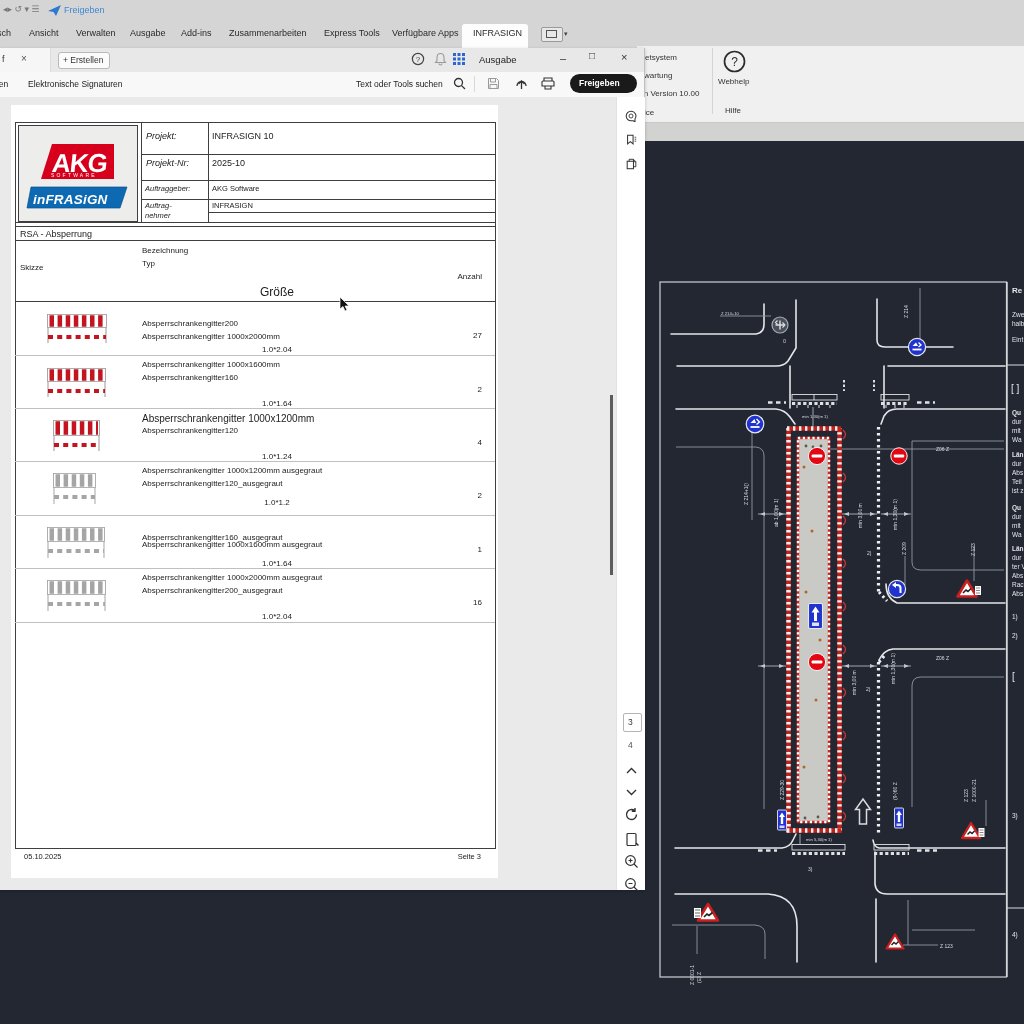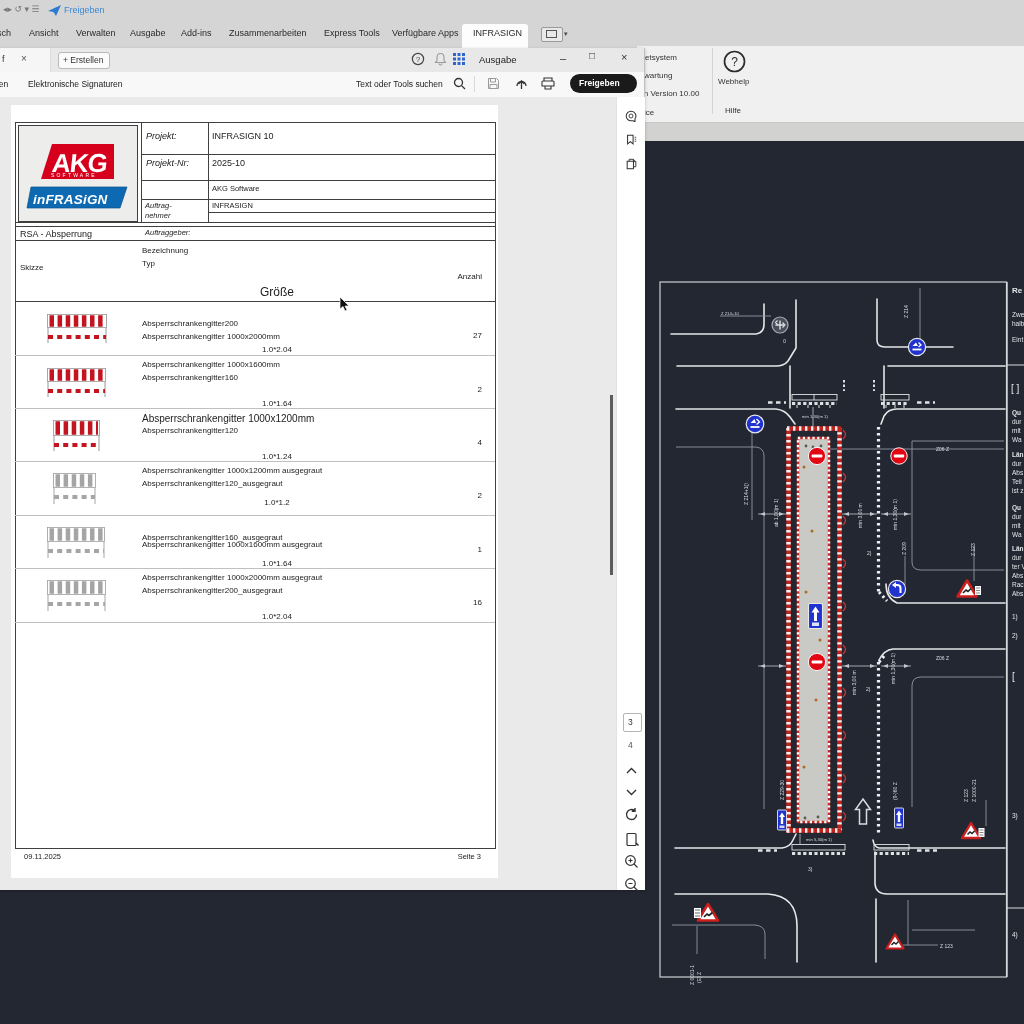--- a/index.html
+++ b/index.html
@@ -436,21 +436,21 @@
       <div class="ln" style="left:197px;top:17px;width:1px;height:100px;"></div>
       <div class="ln" style="left:130px;top:48.5px;width:354px;height:1px;"></div>
       <div class="ln" style="left:130px;top:75px;width:354px;height:1px;"></div>
       <div class="ln" style="left:130px;top:94px;width:354px;height:1px;"></div>
       <div class="ln" style="left:197px;top:106.5px;width:287px;height:1px;"></div>
       <div class="ln" style="left:3.5px;top:117px;width:480px;height:1px;"></div>
       <div class="t it" style="left:135px;top:26px;font-size:9px;">Projekt:</div>
       <div class="t" style="left:201px;top:26px;font-size:9px;">INFRASIGN 10</div>
       <div class="t it" style="left:135px;top:53px;font-size:9px;">Projekt-Nr:</div>
       <div class="t" style="left:201px;top:53px;font-size:9px;">2025-10</div>
-      <div class="t it" style="left:134px;top:79px;font-size:7.5px;margin-top:44px;">Auftraggeber:</div>
+      <div class="t it" style="left:134px;top:79px;font-size:7.5px;">Auftraggeber:</div>
       <div class="t" style="left:201px;top:79px;font-size:7.5px;">AKG Software</div>
       <div class="t it" style="left:134px;top:96px;font-size:7.5px;">Auftrag-</div>
       <div class="t it" style="left:134px;top:106px;font-size:7.5px;">nehmer</div>
       <div class="t" style="left:201px;top:95.5px;font-size:7.5px;">INFRASIGN</div>
 
       <div class="ln" style="left:3.5px;top:121px;width:480px;height:1px;"></div>
       <div class="ln" style="left:3.5px;top:135px;width:480px;height:1px;"></div>
       <div class="t" style="left:9px;top:123.5px;font-size:9px;">RSA - Absperrung</div>
 
       <div class="t" style="left:9px;top:158px;font-size:8px;">Skizze</div>
@@ -531,21 +531,21 @@
       <div class="t" style="left:431px;top:493px;width:40px;font-size:8px;text-align:right;">16</div>
       <svg class="abs" style="left:36px;top:473px;" width="59" height="34" viewBox="0 0 59 34">
         <line x1="1" y1="2" x2="1" y2="33" stroke="#b5b5b5" stroke-width="1.2"></line>
           <line x1="58" y1="2" x2="58" y2="33" stroke="#b5b5b5" stroke-width="1.2"></line>
         <rect x="0.5" y="2.5" width="58" height="14" fill="#fff" stroke="#a0a0a0" stroke-width="0.8"></rect>
         <line x1="2.5" y1="9.5" x2="57" y2="9.5" stroke="#a5a5a5" stroke-width="12.5" stroke-dasharray="4.5 3.6"></line>
         <line x1="1" y1="26" x2="58" y2="26" stroke="#a5a5a5" stroke-width="4" stroke-dasharray="5 4.2"></line>
       </svg>
       <div class="lngray" style="left:3.5px;top:517px;width:480px;height:1px;"></div>
 
-      <div class="t" style="left:13px;top:747px;font-size:7.5px;">09.11.2025</div>
+      <div class="t" style="left:13px;top:747px;font-size:7.5px;">05.10.2025</div>
       <div class="t" style="left:420px;top:747px;width:50px;font-size:7.5px;text-align:right;">Seite 3</div>
 
       <svg class="abs" style="left:328px;top:192px;" width="12" height="16" viewBox="0 0 12 16">
           <path d="M1,0 L1,12 L4,9.5 L6,14 L8,13 L6,9 L10,9 Z" fill="#111" stroke="#fff" stroke-width="0.7"></path>
         </svg>
     </div>
   </div>
   <div id="pdfside">
     <svg class="abs" style="left:8px;top:13px;" width="12" height="12" viewBox="0 0 15 15">
         <path d="M7.5,1.5 a6,6 0 1 0 0,12 l3,0 2,1.5 0,-4 a6,6 0 0 0 -5,-9.5 Z" fill="none" stroke="#333" stroke-width="1.3"></path>

